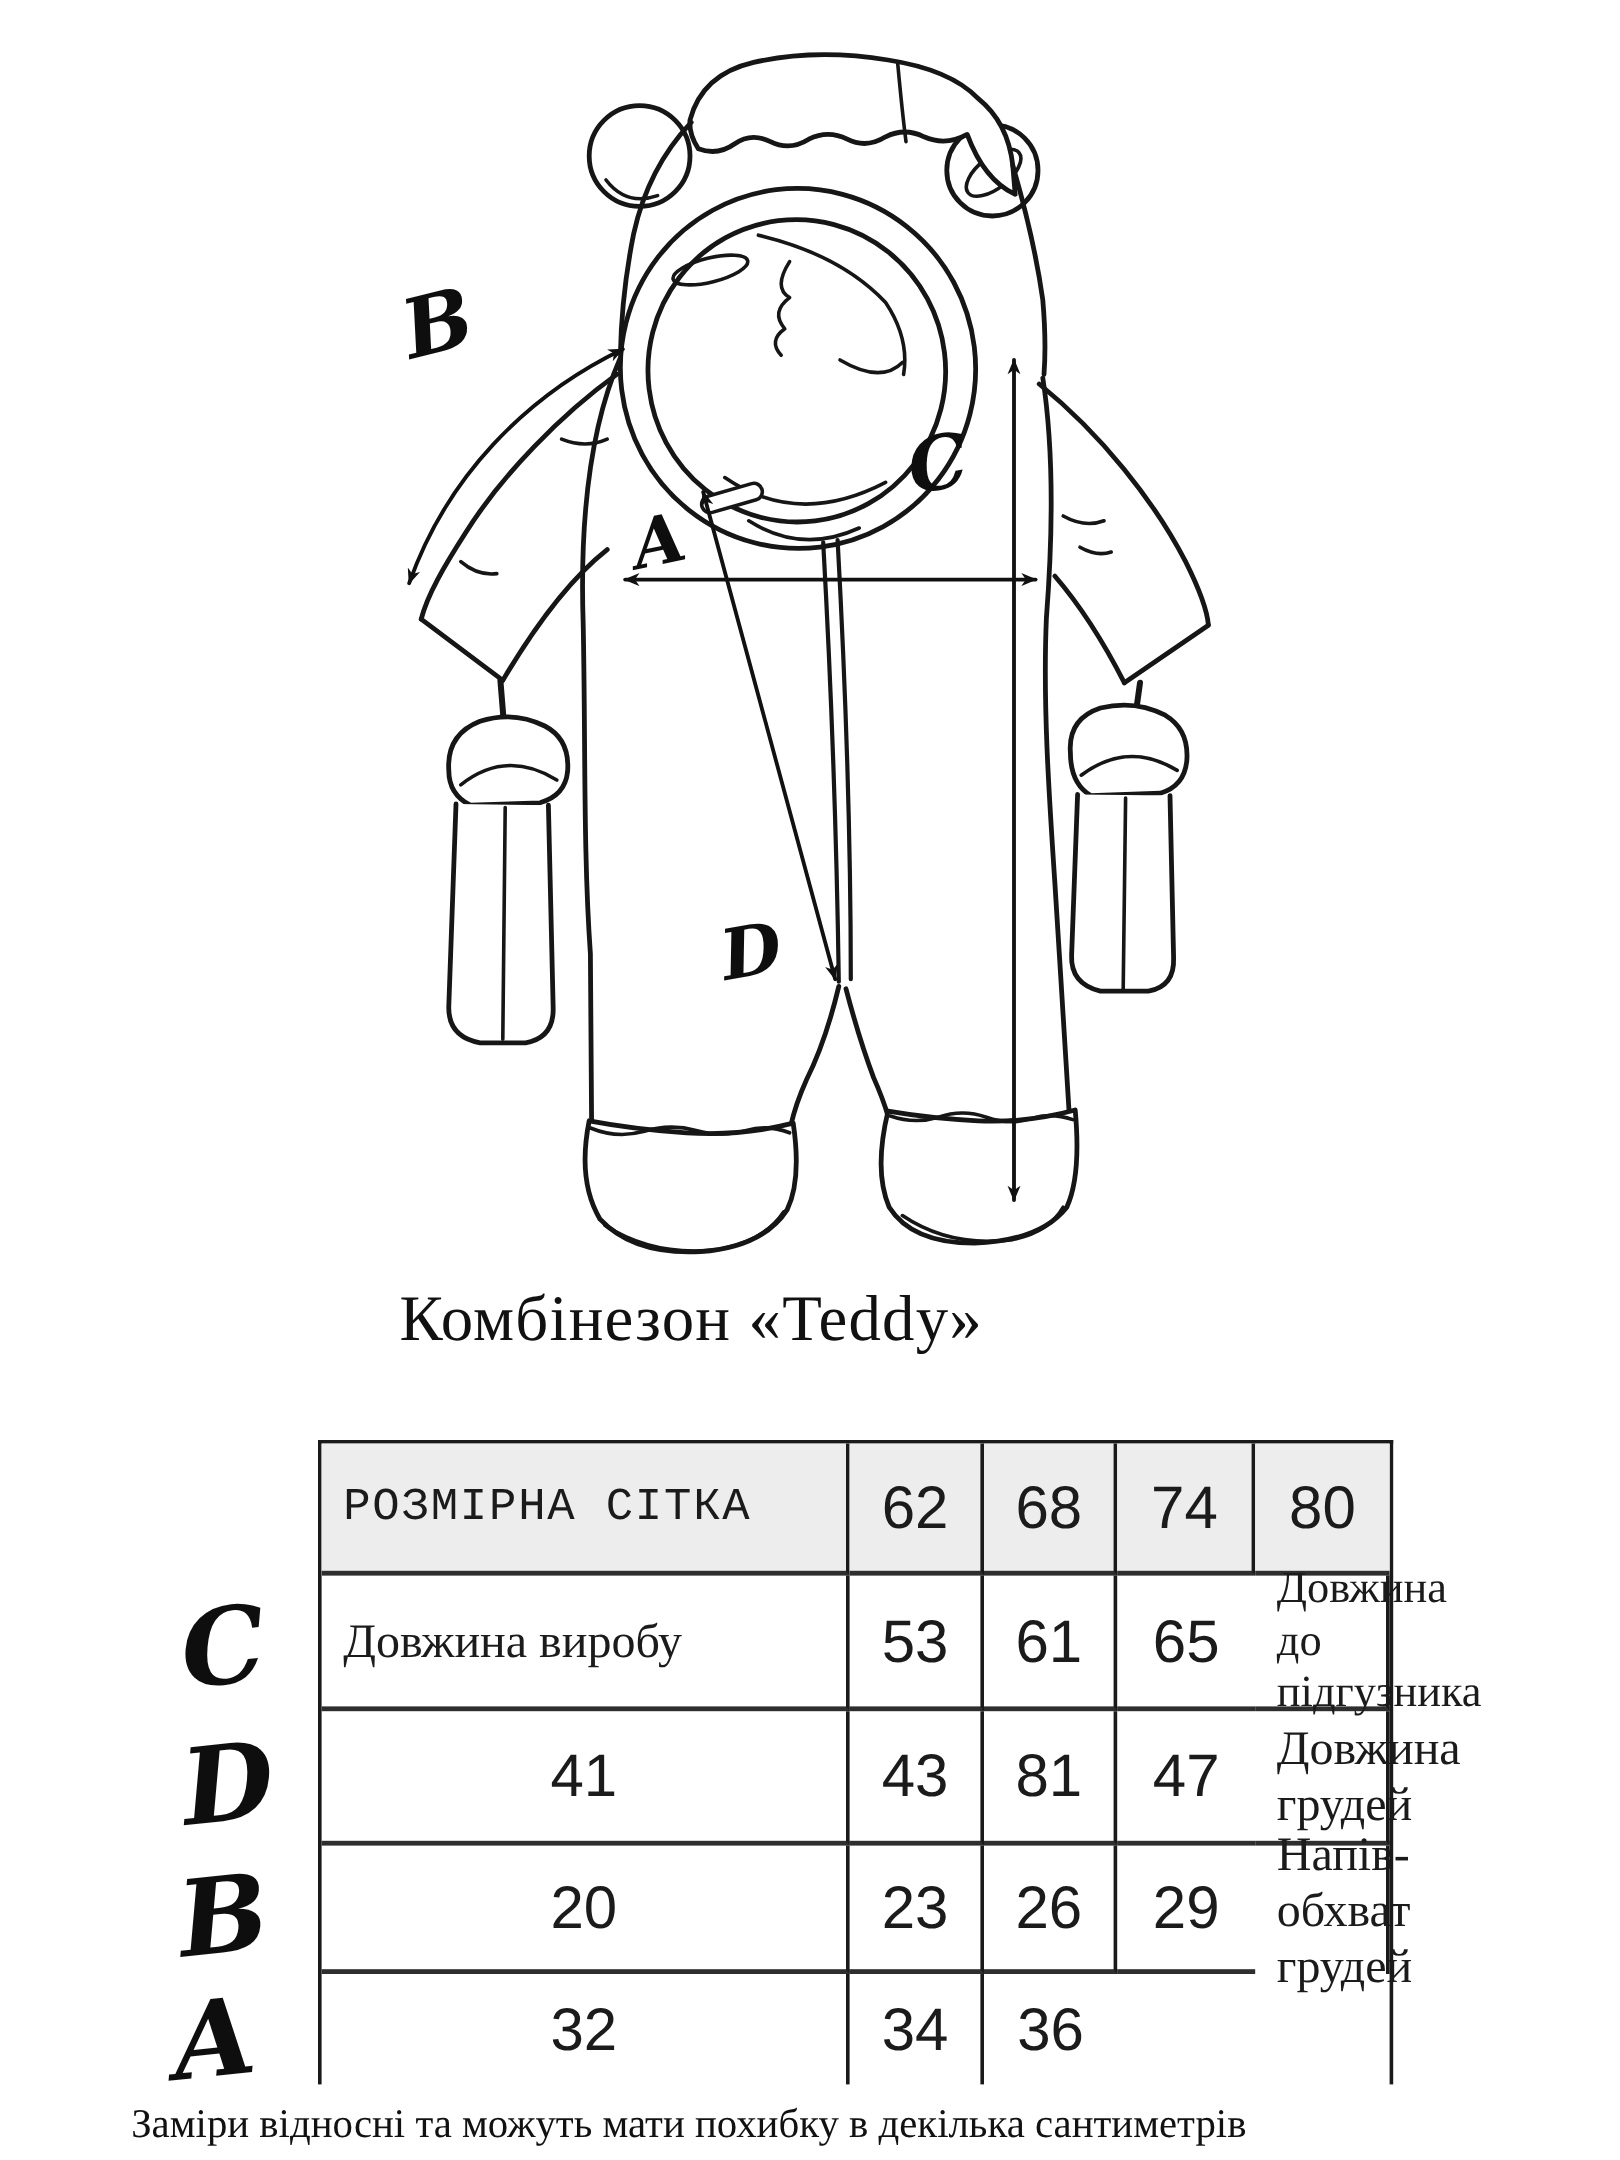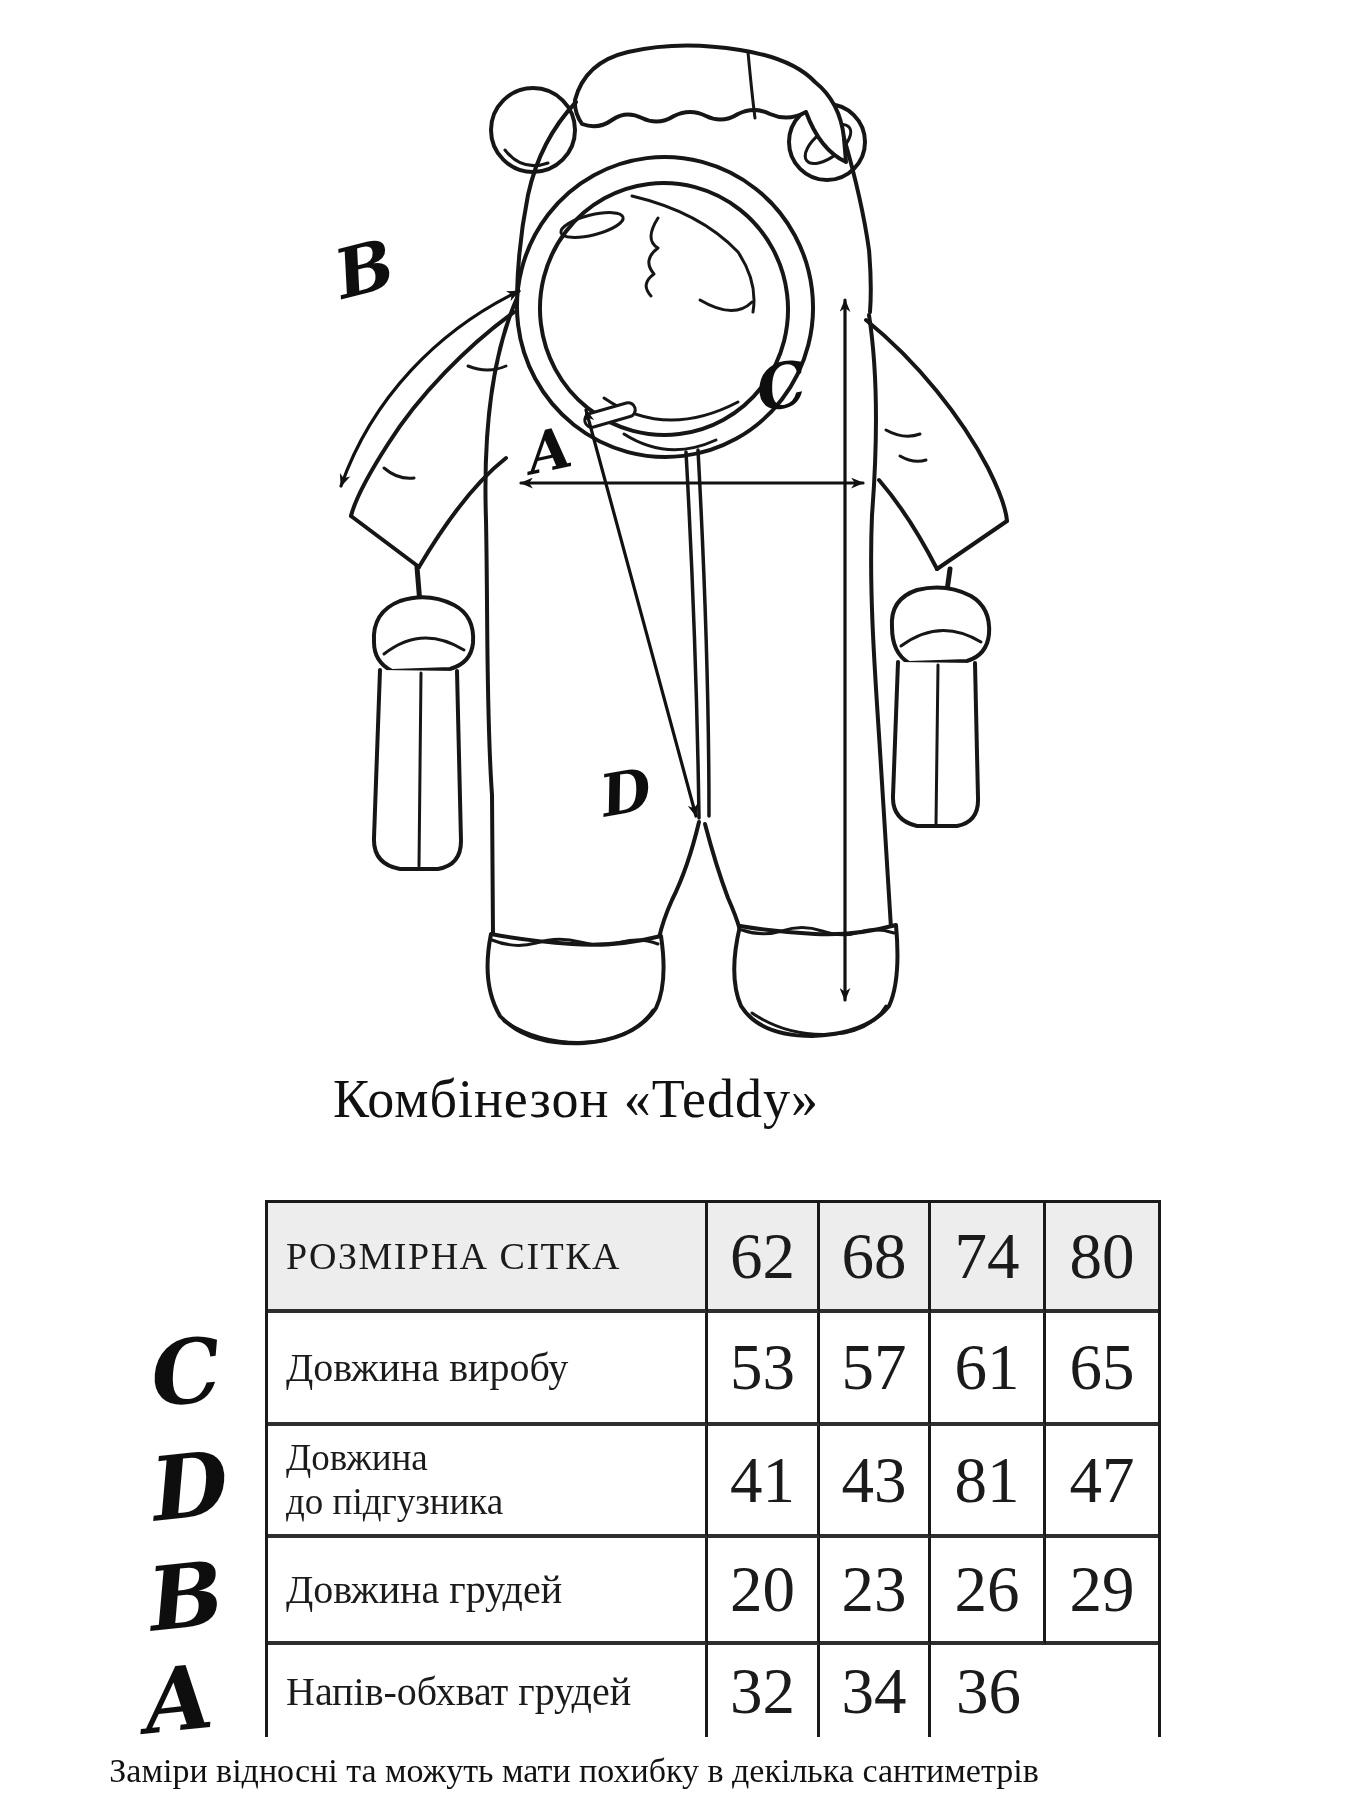--- a/index.html
+++ b/index.html
@@ -16,27 +16,27 @@
            font-family:"DejaVu Serif",serif;font-style:italic;font-weight:bold;
            font-size:88px;line-height:88px;color:#0e0e0e;transform:rotate(-6deg);}
   
   .tbl{left:265px;top:1200px;display:grid;
        grid-template-columns:440px 112px 111px 115px 112px;
        grid-template-rows:110px 113px 112px 107px 92px;
        border-top:3px solid #1a1a1a;border-left:3px solid #1a1a1a;border-right:3px solid #1a1a1a;
        background:#fff;}
   .cell{border-right:3px solid #1a1a1a;border-bottom:4px solid #2e2e2e;
         display:flex;align-items:center;justify-content:center;
-        font-family:Liberation Serif, serif;font-size:65px;color:#1b1b1b;}
+        font-family:Liberation Sans, sans-serif;font-size:50px;color:#1b1b1b;}
   .cell.lastcol{border-right:none;}
   .cell.lastrow{border-bottom:none;}
   .cell.head{background:#ededed;}
   .cell.labelcell{justify-content:flex-start;padding-left:18px;
         font-family:"Liberation Serif",serif;font-size:40px;}
-  .cell.headlabel{font-family:Liberation Serif, serif;font-size:38px;
+  .cell.headlabel{font-family:Liberation Mono, monospace;font-size:38px;
         letter-spacing:1.5px;}
   .twoline{display:block;line-height:1.18;font-size:37px;}
   
   .footnote{left:0;top:1752px;width:1148px;text-align:center;
             font-size:34px;color:#111;}
   svg text.script{font-family:"DejaVu Serif",serif;font-style:italic;font-weight:bold;fill:#0e0e0e;}
 </style>
 </head>
 <body>
 
@@ -164,21 +164,20 @@
 <div class="abs tbl">
 
   <div class="cell head labelcell headlabel">РОЗМІРНА СІТКА</div>
   <div class="cell head">62</div>
   <div class="cell head">68</div>
   <div class="cell head">74</div>
   <div class="cell head lastcol">80</div>
 
   <div class="cell labelcell">Довжина виробу</div>
   <div class="cell">53</div>
-  <div class="cell">57</div>
   <div class="cell">61</div>
   <div class="cell lastcol">65</div>
 
   <div class="cell labelcell">
     <span>
       <span class="twoline">Довжина</span>
       <span class="twoline">до підгузника</span>
     </span>
   </div>
   <div class="cell">41</div>

